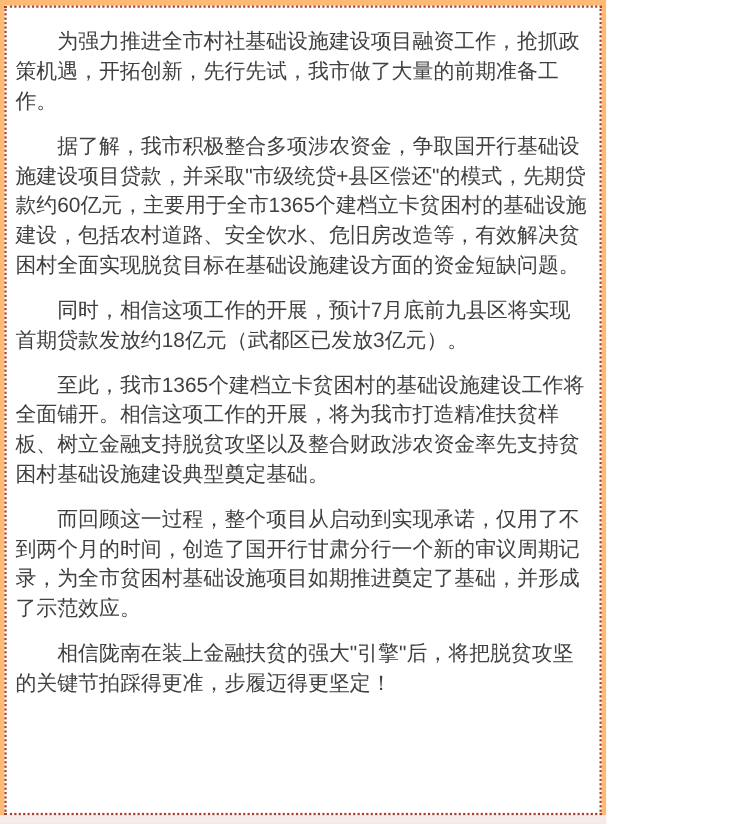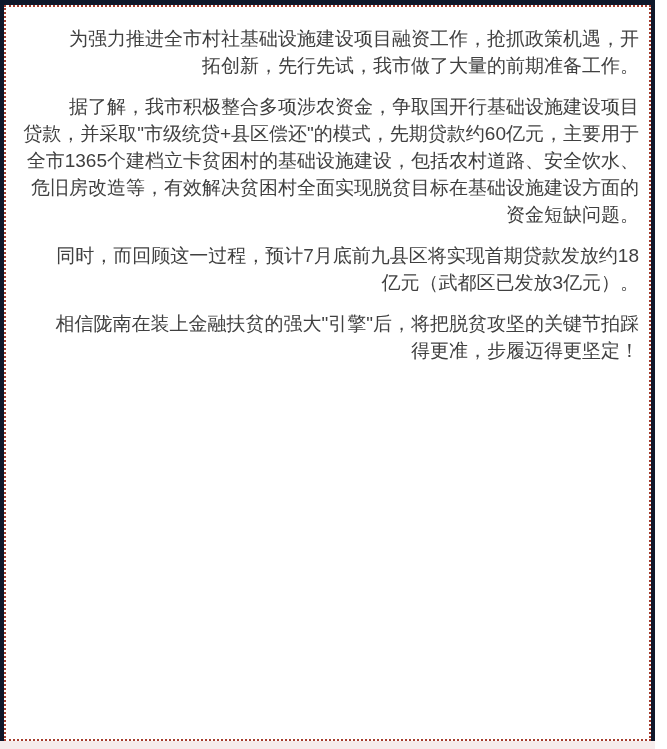--- a/index.html
+++ b/index.html
@@ -3,25 +3,24 @@
 <meta charset="utf-8">
 <style>
   html, body {
     margin: 0;
     padding: 0;
     background: #ffffff;
     font-family: "Liberation Sans", "DejaVu Sans", sans-serif;
   }
   .page {
     position: relative;
-    width: 655px;
+    width: 551px;
     height: 749px;
-    background: #0f172a;
+    background: #fdba74;
     overflow: hidden;
-    text-align: right;
   }
   .bottom-strip {
     position: absolute;
     left: 0;
     right: 0;
     bottom: 0;
     height: 8px;
     background: #f6ecec;
   }
   .article-panel {
@@ -47,16 +46,18 @@
   }
 </style>
 </head>
 <body>
 
 <div class="page">
   <div class="bottom-strip"></div>
   <div class="article-panel">
     <p>为强力推进全市村社基础设施建设项目融资工作，抢抓政策机遇，开拓创新，先行先试，我市做了大量的前期准备工作。</p>
     <p>据了解，我市积极整合多项涉农资金，争取国开行基础设施建设项目贷款，并采取"市级统贷+县区偿还"的模式，先期贷款约60亿元，主要用于全市1365个建档立卡贫困村的基础设施建设，包括农村道路、安全饮水、危旧房改造等，有效解决贫困村全面实现脱贫目标在基础设施建设方面的资金短缺问题。</p>
-    <p>同时，而回顾这一过程，预计7月底前九县区将实现首期贷款发放约18亿元（武都区已发放3亿元）。</p>
+    <p>同时，相信这项工作的开展，预计7月底前九县区将实现首期贷款发放约18亿元（武都区已发放3亿元）。</p>
+    <p>至此，我市1365个建档立卡贫困村的基础设施建设工作将全面铺开。相信这项工作的开展，将为我市打造精准扶贫样板、树立金融支持脱贫攻坚以及整合财政涉农资金率先支持贫困村基础设施建设典型奠定基础。</p>
+    <p>而回顾这一过程，整个项目从启动到实现承诺，仅用了不到两个月的时间，创造了国开行甘肃分行一个新的审议周期记录，为全市贫困村基础设施项目如期推进奠定了基础，并形成了示范效应。</p>
     <p>相信陇南在装上金融扶贫的强大"引擎"后，将把脱贫攻坚的关键节拍踩得更准，步履迈得更坚定！</p>
   </div>
 </div>
 
 </body></html>

